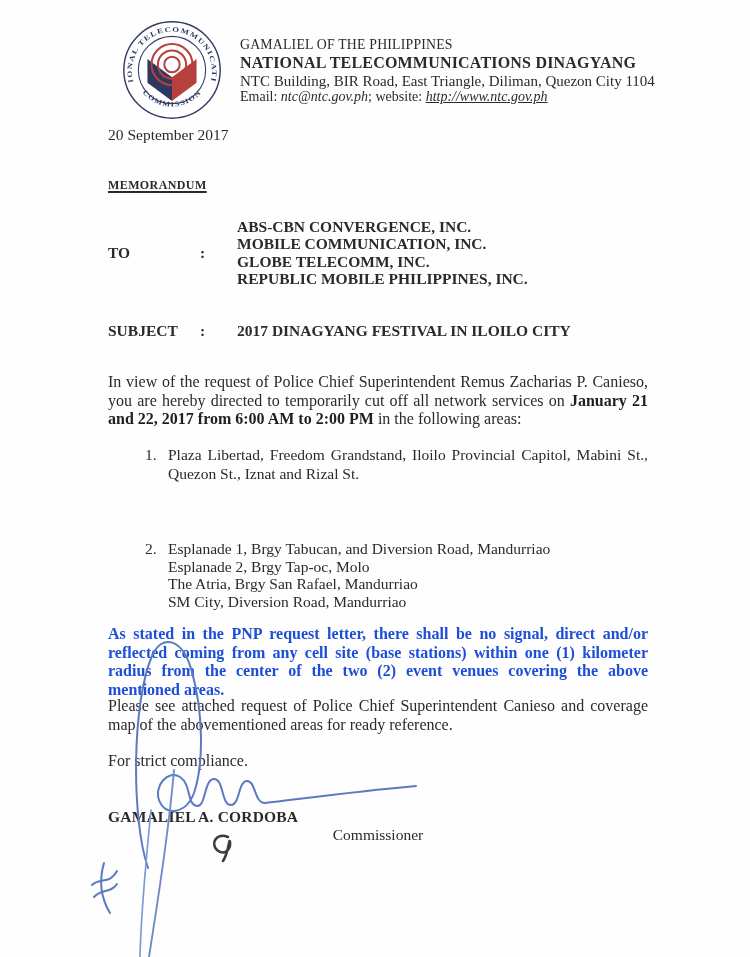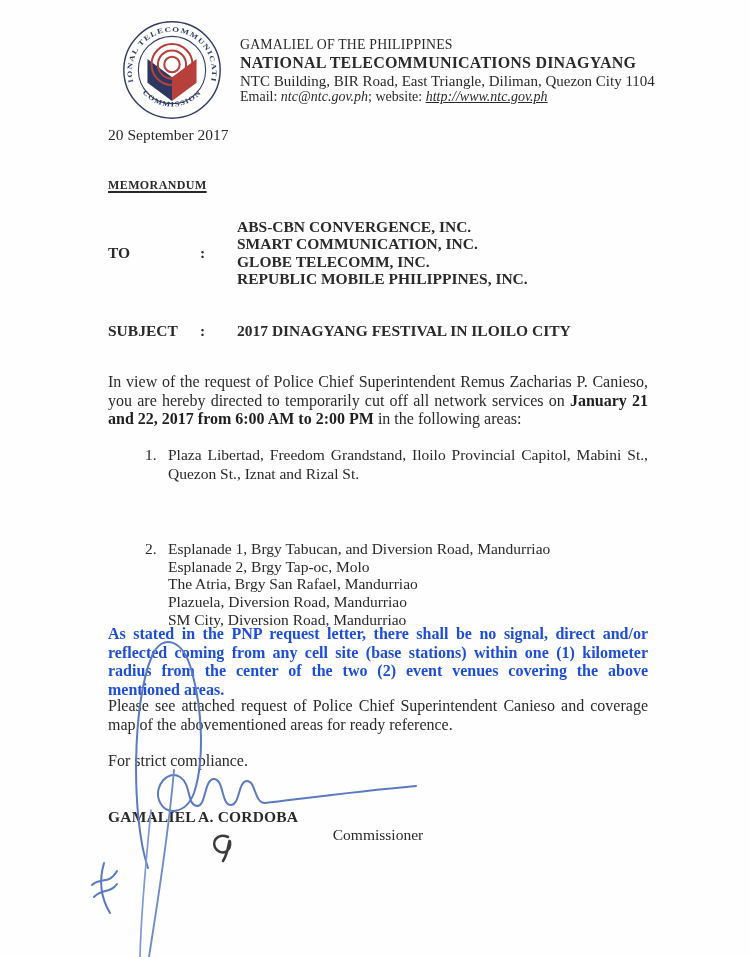--- a/index.html
+++ b/index.html
@@ -84,21 +84,21 @@
   </div>
 
   <div class="abs date">20 September 2017</div>
   <div class="abs memo-title">MEMORANDUM</div>
 
   <div class="abs to-block addr-row">
     <div class="lbl">TO</div>
     <div class="colon">:</div>
     <div class="val">
       <div>ABS-CBN CONVERGENCE, INC.</div>
-      <div>SMART COMMUNICATION, INC.</div>
+      <div>MOBILE COMMUNICATION, INC.</div>
       <div>GLOBE TELECOMM, INC.</div>
       <div>REPUBLIC MOBILE PHILIPPINES, INC.</div>
     </div>
   </div>
 
   <div class="abs subject-row addr-row">
     <div class="lbl">SUBJECT</div>
     <div class="colon">:</div>
     <div class="val">2017 DINAGYANG FESTIVAL IN ILOILO CITY</div>
   </div>
@@ -109,21 +109,20 @@
     <span class="num">1.</span>
     <span>Plaza Libertad, Freedom Grandstand, Iloilo Provincial Capitol, Mabini St., Quezon St., Iznat and Rizal St.</span>
   </div>
 
   <div class="abs list-item li2">
     <span class="num">2.</span>
     <div class="lines">
       <div>Esplanade 1, Brgy Tabucan, and Diversion Road, Mandurriao</div>
       <div>Esplanade 2, Brgy Tap-oc, Molo</div>
       <div>The Atria, Brgy San Rafael, Mandurriao</div>
-      <div>Plazuela, Diversion Road, Mandurriao</div>
       <div>SM City, Diversion Road, Mandurriao</div>
     </div>
   </div>
 
   <p class="abs para pbold">As stated in the PNP request letter, there shall be no signal, direct and/or reflected coming from any cell site (base stations) within one (1) kilometer radius from the center of the two (2) event venues covering the above mentioned areas.</p>
 
   <p class="abs para pattach">Please see attached request of Police Chief Superintendent Canieso and coverage map of the abovementioned areas for ready reference.</p>
 
   <p class="abs para pcompliance">For strict compliance.</p>
 

